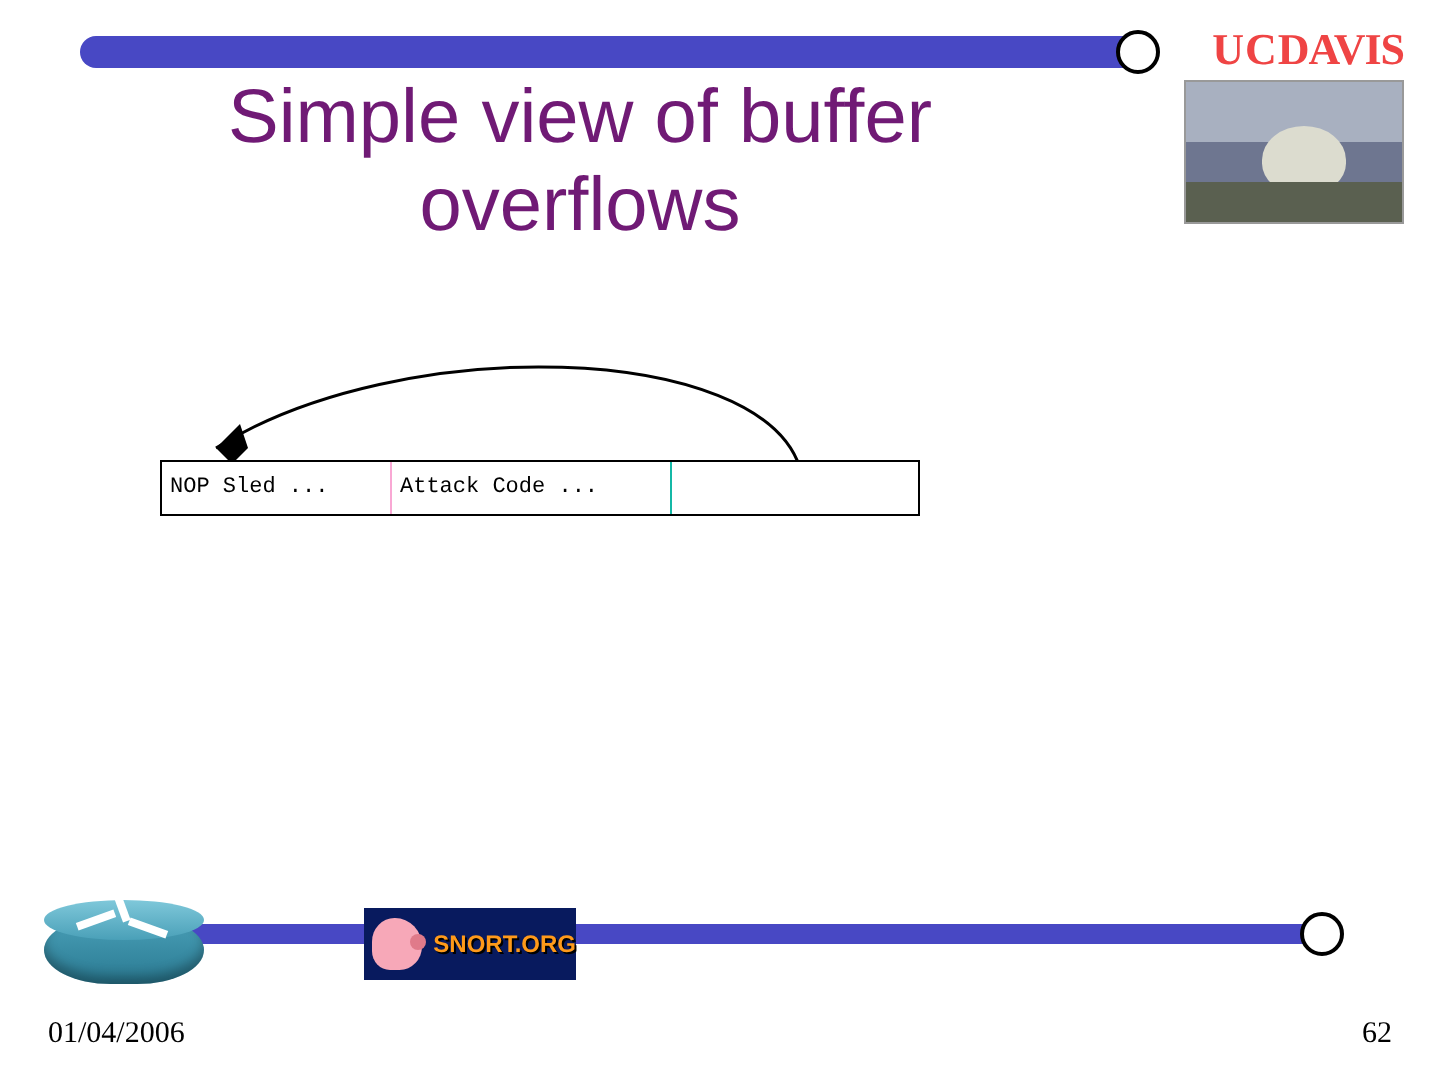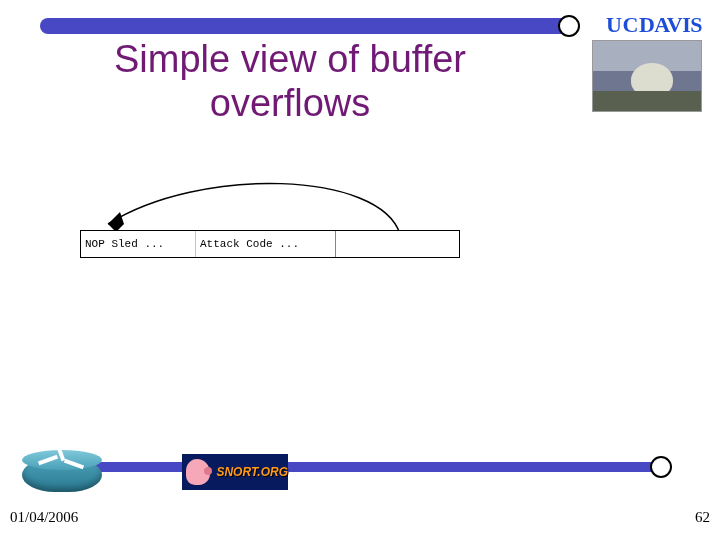--- a/index.html
+++ b/index.html
@@ -30,21 +30,21 @@
     border-radius: 50%;
     background: #fff;
   }
   .ucdavis-logo {
     position: absolute;
     top: 12px;
     right: 18px;
     font-family: "Times New Roman", serif;
     font-weight: bold;
     font-size: 22px;
-    color: #1d4ed8;
+    color: #ef4444;
   }
   .ucdavis-logo .uc { letter-spacing: 0.5px; }
   .ucdavis-logo .davis { letter-spacing: -0.5px; }
   .photo-box {
     position: absolute;
     top: 40px;
     right: 18px;
     width: 110px;
     height: 72px;
     background: #6e7690;
@@ -150,31 +150,31 @@
     width:32px; height:26px; margin-left:4px;
     background:#f7a8b8; border-radius:50% 60% 50% 40%;
     position:relative;
   }
   .snort-pig::after{
     content:""; position:absolute; right:-2px; top:8px;
     width:8px; height:8px; background:#e07a8a; border-radius:50%;
   }
   .snort-text {
     font-family: Arial, sans-serif;
-    font-weight:bold; font-style:italic;
+    font-weight:bold; 
     font-size:12px; color:#ff9a1a; margin-left:6px;
     text-shadow:1px 1px 0 #000;
   }
   .footer {
     position:absolute;
     bottom: 14px;
     left: 0; right: 0;
     display:flex;
     justify-content: space-between;
-    padding: 0 10px;
+    padding: 0 24px;
     font-family: "Times New Roman", serif;
     font-size: 15px;
     color:#000;
   }
   .footer-center { position:absolute; left:50%; transform:translateX(-50%); }
 </style>
 </head>
 <body>
 
 <div class="top-bar"></div>

